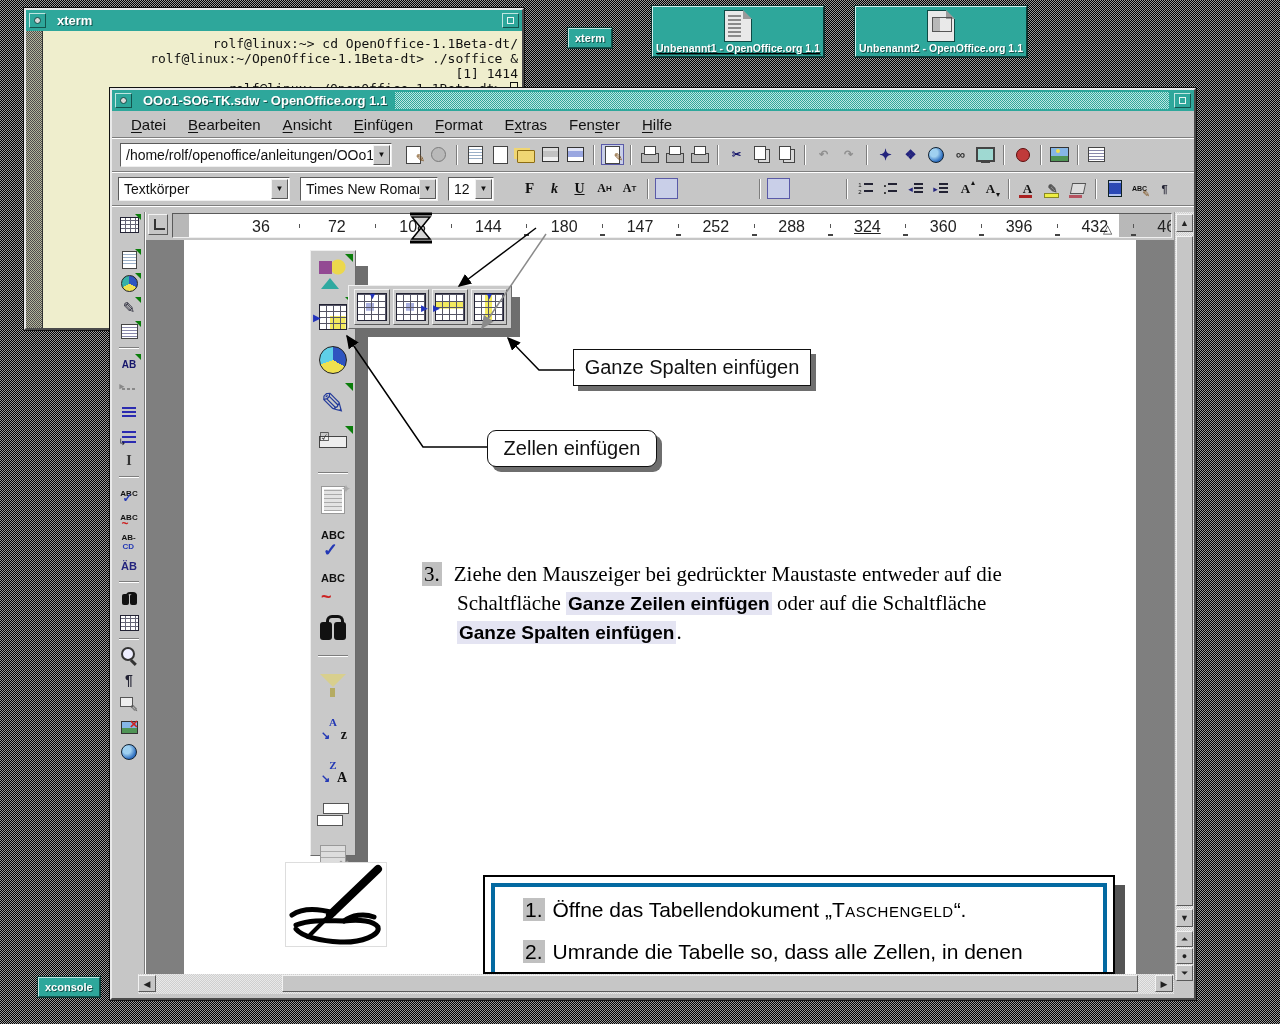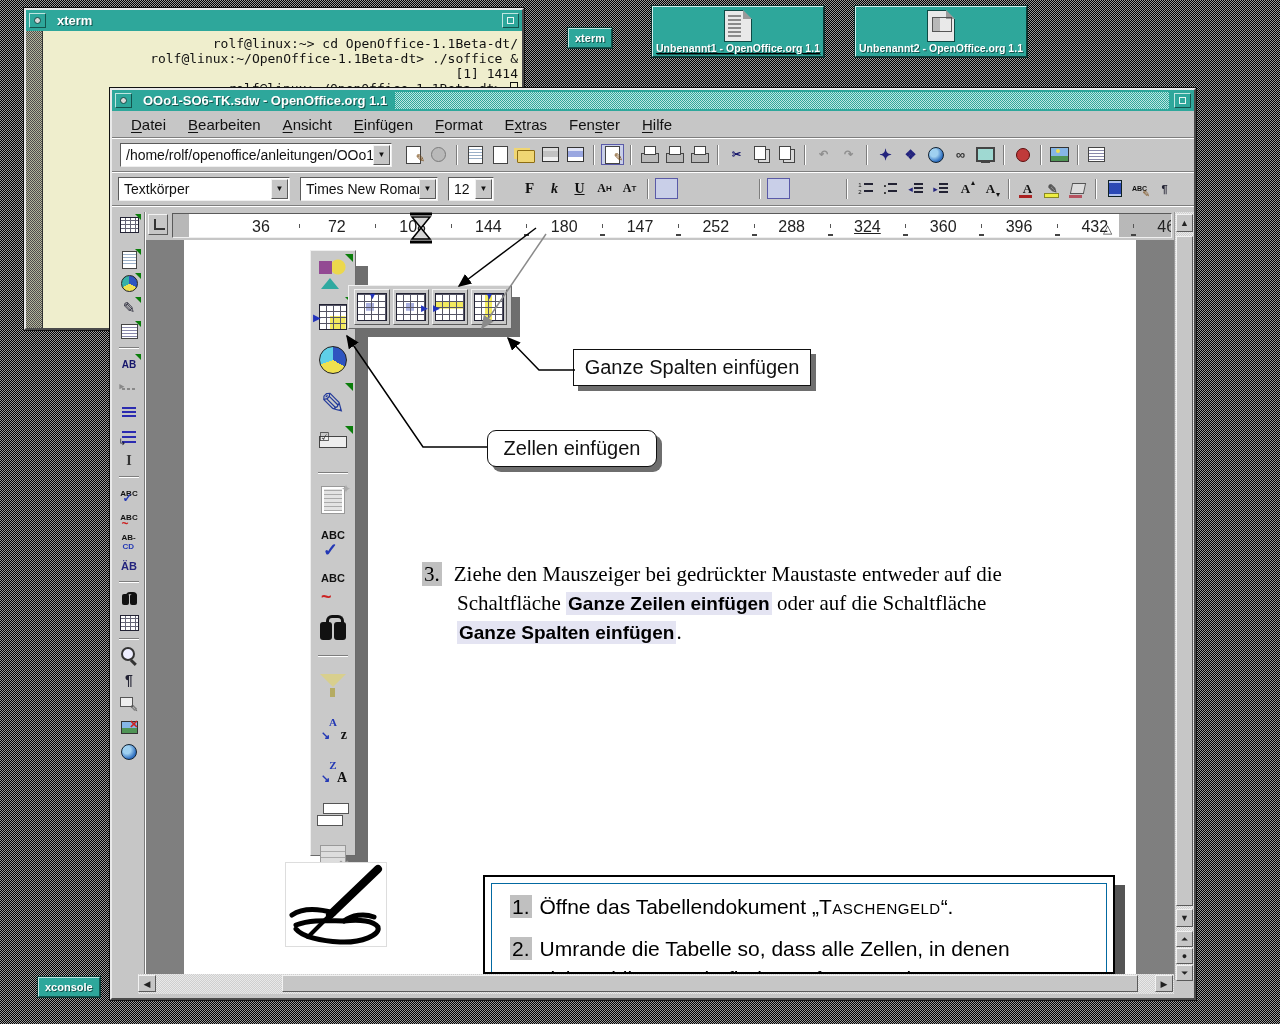--- a/index.html
+++ b/index.html
@@ -215,21 +215,21 @@
   #callout-zellen { left:341px; top:190px; width:170px; height:37px;border-radius:9px; }
 
   
   #para3 { position:absolute; left:276px; top:294px; width:700px; font:21px "Liberation Serif",serif; color:#000; line-height:29px;margin-top:26px; }
   #para3 .num { background:var(--number-bg,#c0c0c0); padding:0 2px; margin-right:12px; }
   #para3 .hl { font:bold 19px "Liberation Sans",sans-serif; background:var(--highlight-bg,#e4e4f2); padding:1px 2px; }
   #para3 .ind { display:block; margin-left:35px; }
 
   
   #ex-box { position:absolute; left:337px; top:635px; width:632px; height:99px; background:#fff; border:2px solid #000; box-shadow:10px 10px 0 #555; overflow:hidden; }
-  #ex-box .inner { position:absolute; left:6px; top:6px; right:6px; bottom:-40px; border:1px solid #0369a1; padding:8px 18px; font:21px "Liberation Sans",sans-serif; color:#000; }
+  #ex-box .inner { position:absolute; left:6px; top:6px; right:6px; bottom:-40px; border:4px solid #0369a1; padding:8px 28px; font:21px "Liberation Sans",sans-serif; color:#000; }
   #ex-box .num { background:var(--number-bg,#c0c0c0); padding:0 2px; margin-right:8px; }
   #ex-box .caps { font-variant:small-caps; letter-spacing:0.5px; }
   #ex-box .item { margin-bottom:12px; line-height:30px; }
   #ex-box .ind { display:block; margin-left:30px; }
 
   
   #sketch { position:absolute; left:139px; top:622px; width:102px; height:85px; background:#fff; border:1px solid #ddd; }
 
   
   .sbtn { position:absolute; background:#c6c6c6; border:1px solid; border-color:#f2f2f2 #5a5a5a #5a5a5a #f2f2f2; display:flex; align-items:center; justify-content:center; font-size:9px; color:#222; }

